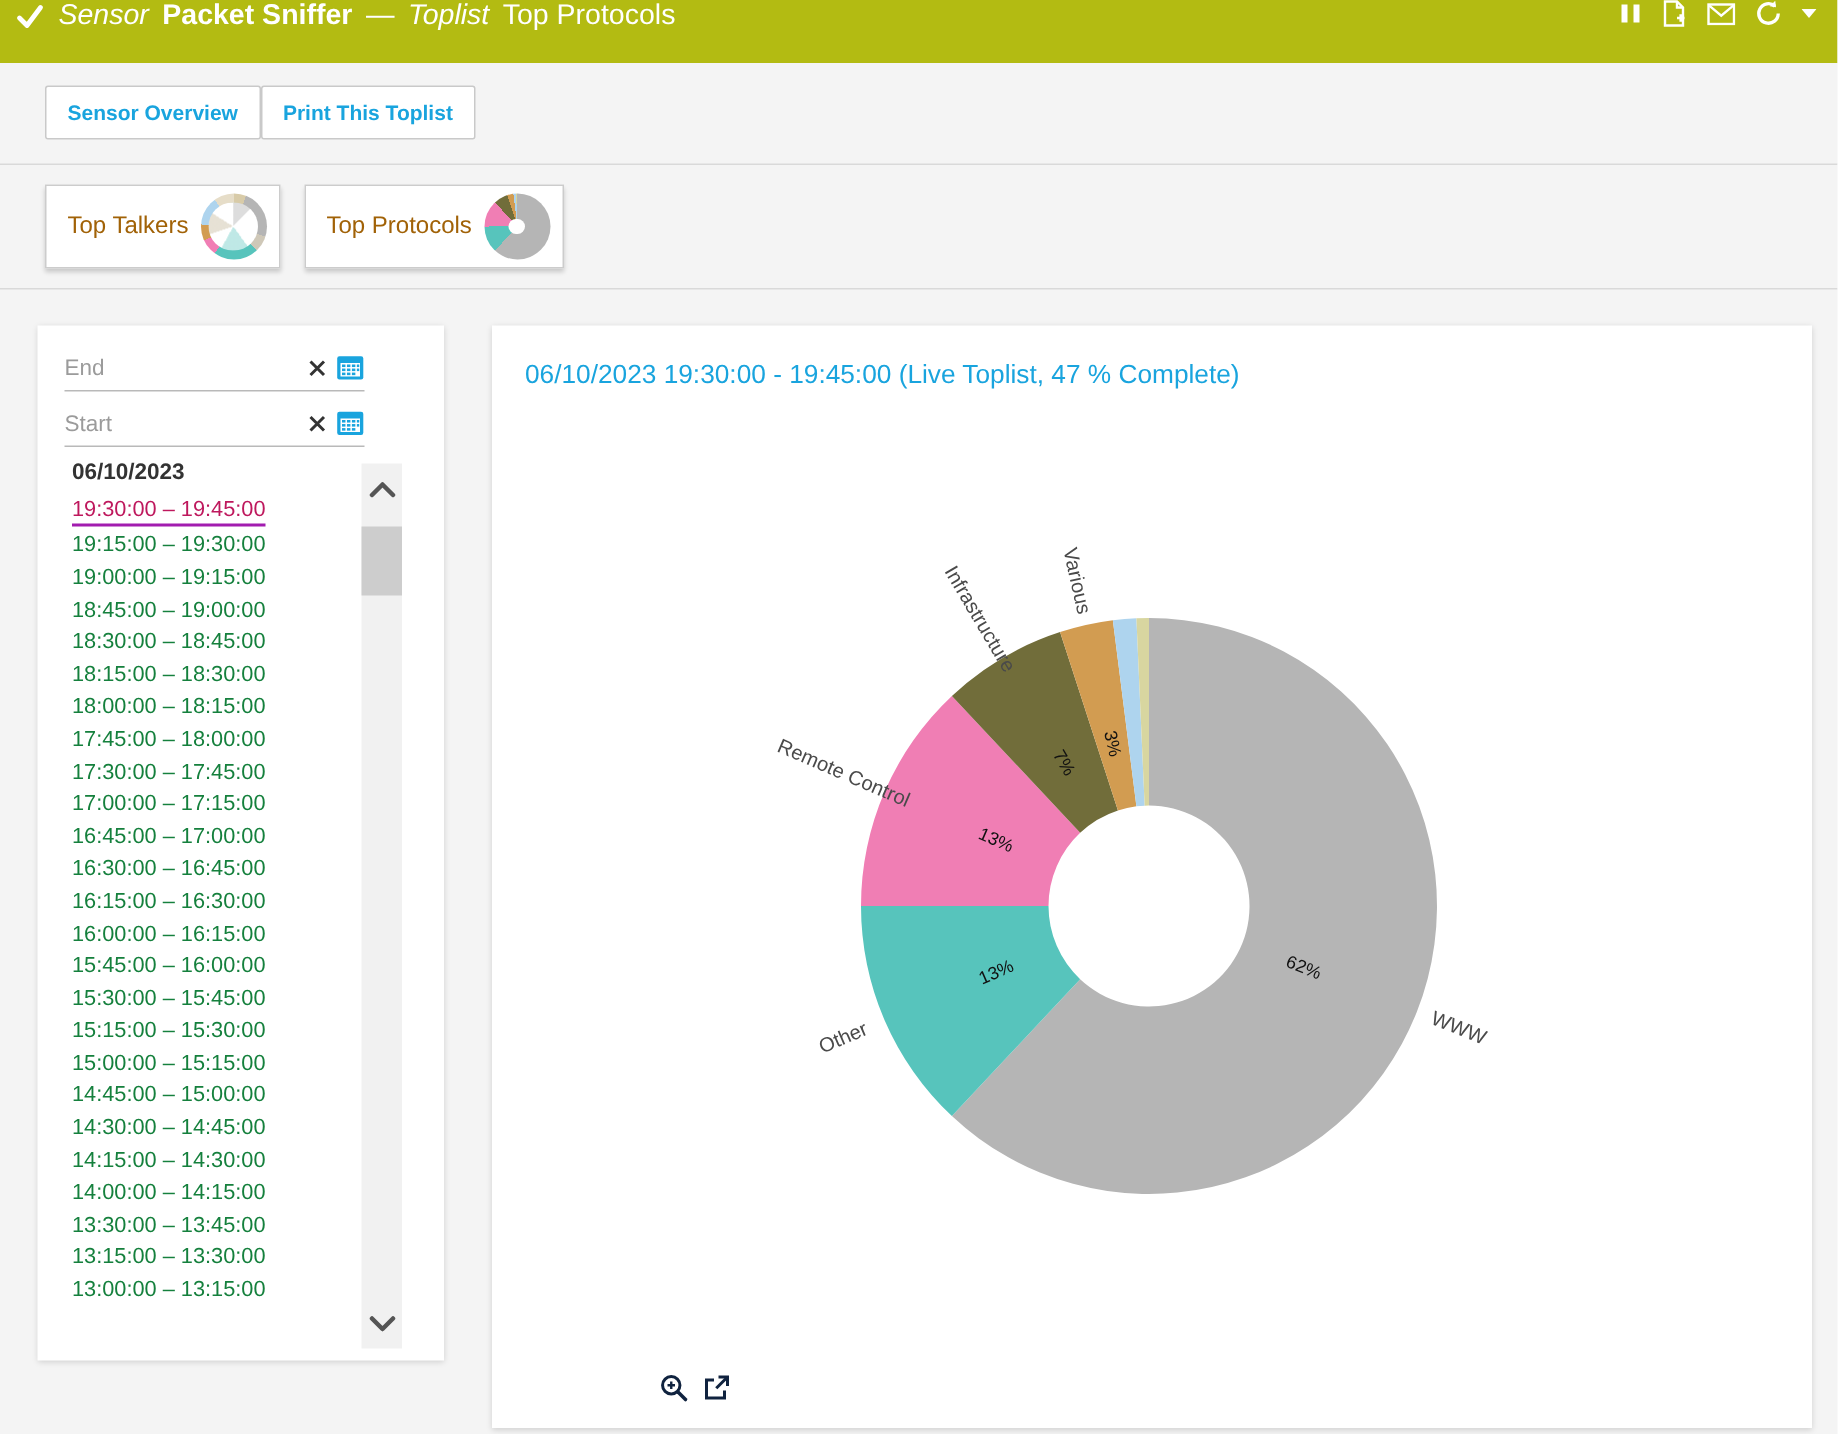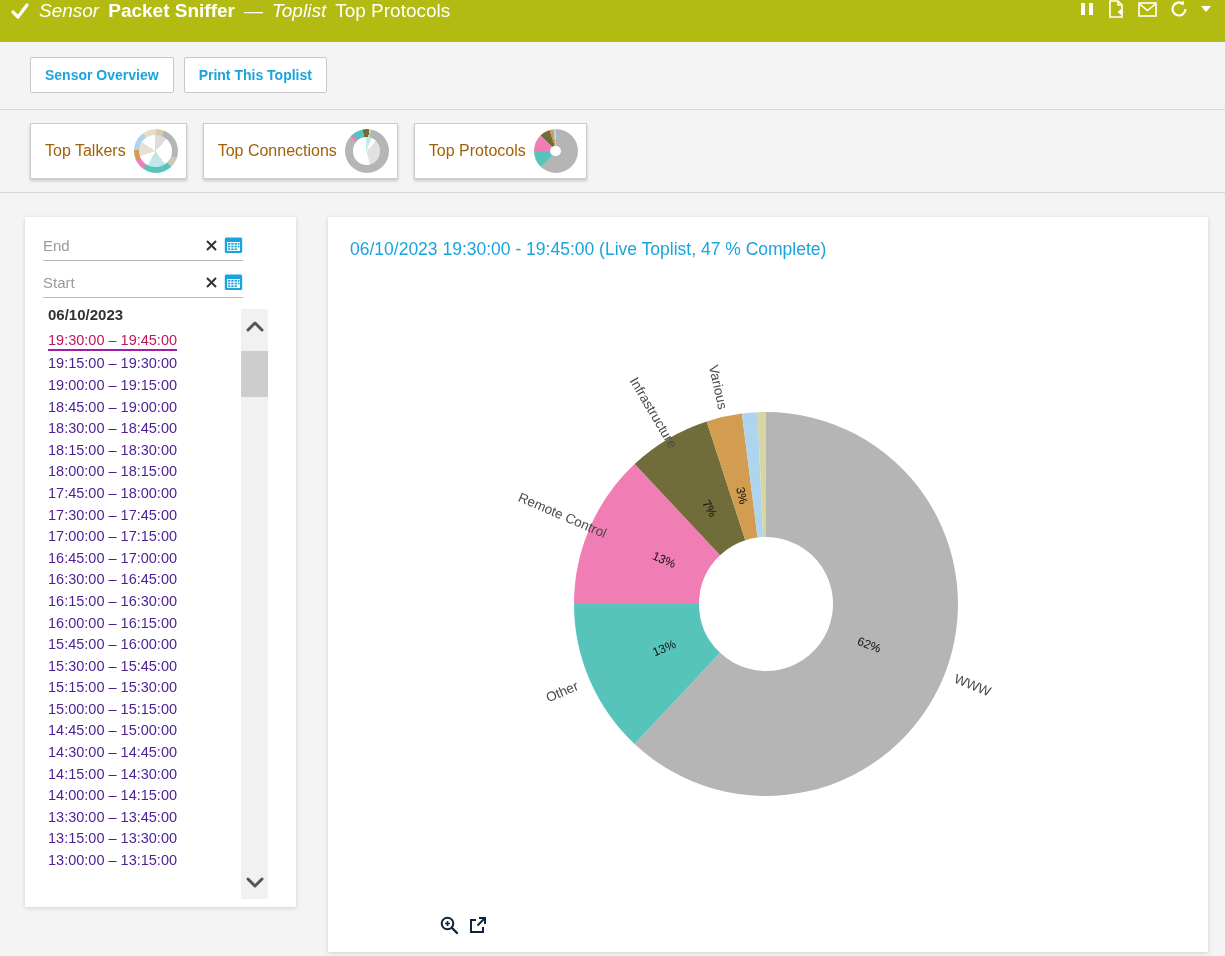--- a/index.html
+++ b/index.html
@@ -14,21 +14,21 @@
   .appbar {
     height:42px; background:#b3bb12; color:#fff;
     display:flex; align-items:flex-start; padding:0 14px 0 10px;
   }
   .appbar .crumb { display:flex; align-items:center; gap:9px; font-size:19px; }
   .appbar .italic { font-style:italic; }
   .appbar .bold { font-weight:bold; }
   .appbar-icons { margin-left:auto; display:flex; align-items:center; gap:13px; }
   .appbar-icons .ibtn { display:flex; align-items:center; cursor:pointer; }
   
-  .toolbar { padding:15px 0 16px 30px; display:flex; gap:10px; }
+  .toolbar { padding:15px 0 16px 30px; display:flex; }
   .btn {
     background:#fff; border:1px solid #c9c9c9; border-radius:2px;
     color:#19a4de; font-weight:bold; font-size:14px;
     padding:9px 14px; cursor:pointer; font-family:inherit;
   }
   .sep { border:none; border-top:1px solid #d9d9d9; height:0; }
   
   .tabsrow { display:flex; gap:16px; padding:13px 0 13px 30px; }
   .tabcard {
     background:#fff; border:1px solid #ccc; height:56px;
@@ -60,21 +60,21 @@
   .drow { display:flex; align-items:center; border-bottom:1px solid #b9b9b9; padding:4px 0 6px; margin-bottom:8px; width:200px; }
   .drow input {
     border:none; outline:none; flex:1; min-width:0;
     font-family:inherit; font-size:15px; color:#333;
   }
   .drow input::placeholder { color:#9b9b9b; }
   .clear-x { cursor:pointer; margin-right:7px; display:flex; }
   .cal { cursor:pointer; display:flex; }
   .datehead { font-weight:bold; font-size:15px; color:#333; margin:6px 0 6px 5px; }
   .timelist { margin-left:5px; }
-  .time-item { font-size:14.5px; color:#4c1d95; padding:2.8px 0; cursor:pointer; width:fit-content; }
+  .time-item { font-size:14.5px; color:#15803d; padding:2.8px 0; cursor:pointer; width:fit-content; }
   .time-item.selected { color:#be185d; border-bottom:2px solid #a21caf; padding-bottom:1px; margin-bottom:1.8px; }
   
   .vscroll { position:absolute; right:28px; top:92px; width:27px; height:590px; background:#f1f1f1; }
   .vscroll .chev { position:absolute; left:0; width:27px; height:30px; display:flex; align-items:center; justify-content:center; cursor:pointer; }
   .vscroll .chev.up { top:2px; } .vscroll .chev.down { bottom:2px; }
   .vscroll .thumb { position:absolute; left:0; top:42px; width:27px; height:46px; background:#cdcdcd; cursor:pointer; }
   
   .chartpanel { flex:1; height:735px; position:relative; padding:22px 0 0 22px; }
   .charttitle { color:#19a4de; font-size:17.5px; }
   .chartsvg { display:block; margin-left:-22px; }
@@ -137,26 +137,20 @@
   <button class="btn">Sensor Overview</button>
   <button class="btn">Print This Toplist</button>
 </div>
 
 <hr class="sep">
 
 <div class="tabsrow">
   <div class="tabcard">
     <span class="tlabel">Top Talkers</span>
     <span class="micon icon-talkers">
-        <span class="hole"></span>
-      </span>
-  </div>
-  <div class="tabcard">
-    <span class="tlabel">Top Connections</span>
-    <span class="micon icon-connections">
         <span class="hole"></span>
       </span>
   </div>
   <div class="tabcard">
     <span class="tlabel">Top Protocols</span>
     <span class="micon icon-protocols">
         <span class="hole"></span>
       </span>
   </div>
 </div>

